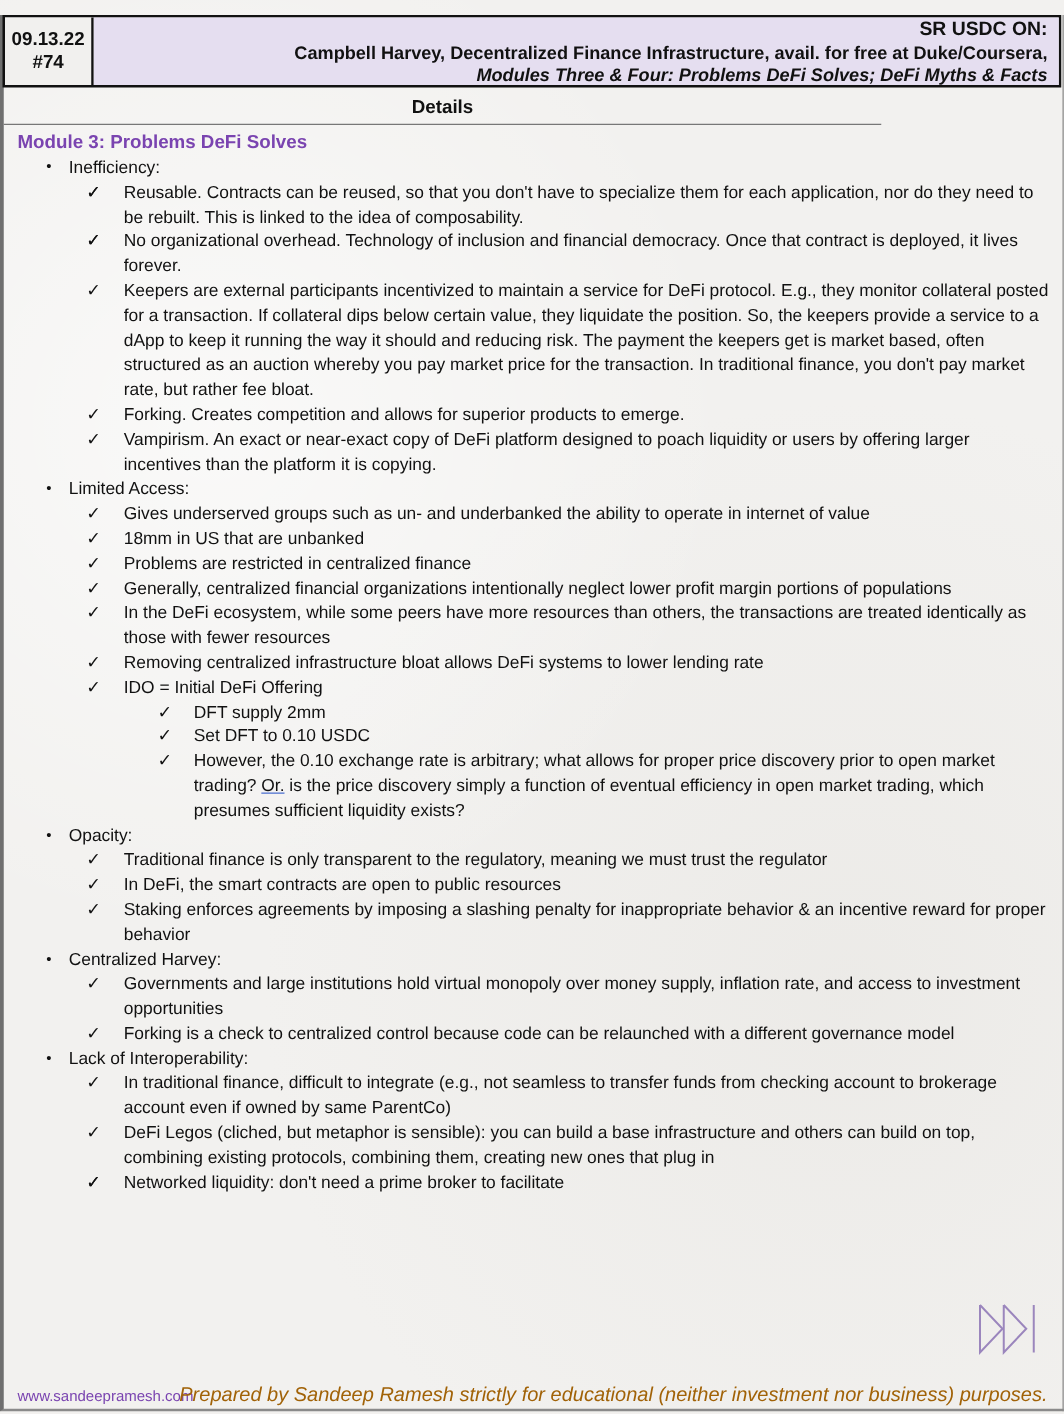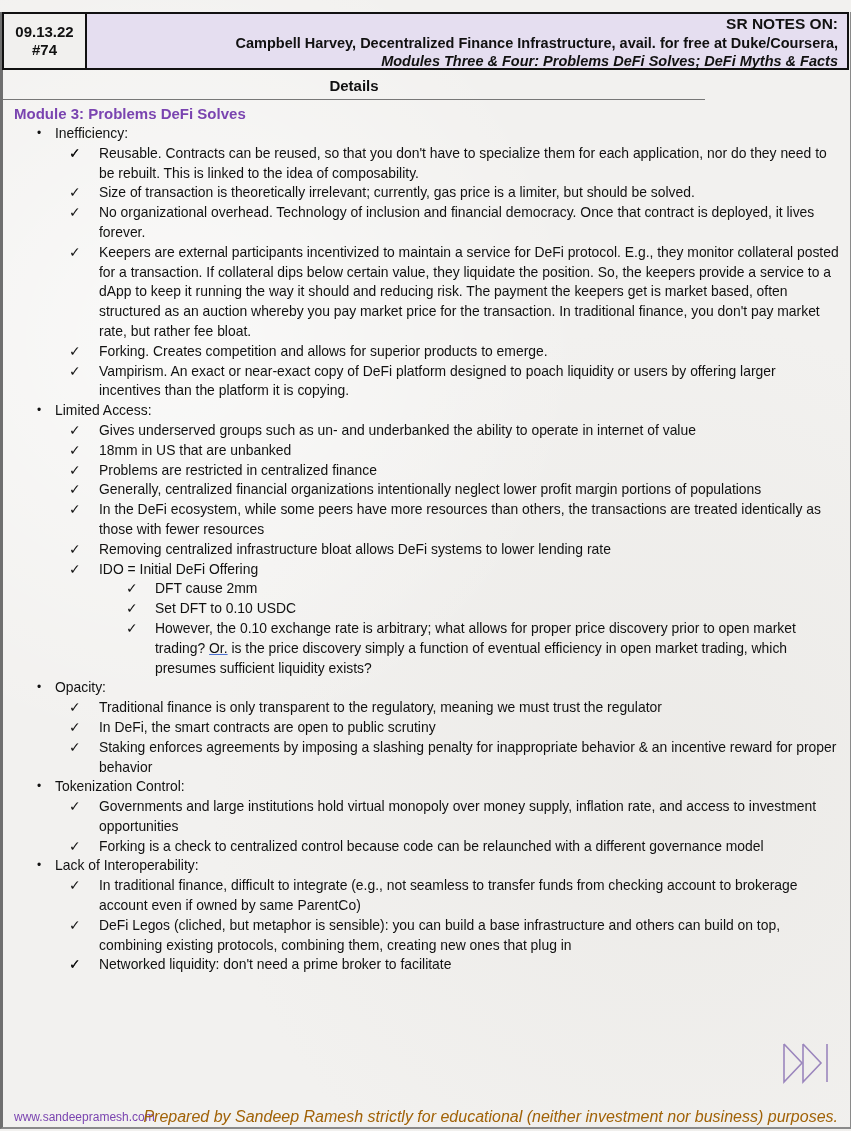--- a/index.html
+++ b/index.html
@@ -18,21 +18,21 @@
   }
   .frame {
     position:absolute; left:0; top:12px; width:847px; height:1115px;
     border-left:3px solid #6f6f6f; border-right:2px solid #8a8a8a; border-bottom:2px solid #8a8a8a;
   }
   .header {
     position:absolute; left:2px; top:12px; width:847px; height:58px;
     border:2px solid #111; box-sizing:border-box; display:flex;
   }
   .date-cell {
-    width:83px; border-right:2px solid #111; box-sizing:border-box;
+    width:71px; border-right:2px solid #111; box-sizing:border-box;
     display:flex; flex-direction:column; align-items:center; justify-content:center;
     font-weight:bold; font-size:15px; line-height:18px; background:#f1f0ee;
   }
   .title-cell {
     flex:1; background:#e5def0; text-align:right; padding:1px 9px 0 0;
     font-weight:bold; font-size:14.5px; line-height:18.5px;
   }
   .title-cell .t1 { font-size:15.5px; }
   .title-cell .t3 { font-style:italic; }
   .details-row {
@@ -65,58 +65,58 @@
 
 <div class="paper"></div>
 <div class="frame"></div>
 
 <div class="header">
   <div class="date-cell">
     <span>09.13.22</span>
     <span>#74</span>
   </div>
   <div class="title-cell">
-    <div class="t1">SR NOTES ON:</div>
+    <div class="t1">SR USDC ON:</div>
     <div class="t2">Campbell Harvey, Decentralized Finance Infrastructure, avail. for free at Duke/Coursera,</div>
     <div class="t3">Modules Three &amp; Four: Problems DeFi Solves; DeFi Myths &amp; Facts</div>
   </div>
 </div>
 
 <div class="details-row">Details</div>
 
 <div class="content">
   <div class="module-title">Module 3: Problems DeFi Solves</div>
 
   <div class="l1"><span class="bullet">•</span><span>Inefficiency:</span></div>
   <div class="l2"><span class="check">✓</span></div>
   <div class="l2"><span class="check">✓</span><span>Reusable.  Contracts can be reused, so that you don't have to specialize them for each application, nor do they need to be rebuilt.  This is linked to the idea of composability.</span></div>
-  <div class="l2"><span class="check">✓</span><span>Size of transaction is theoretically irrelevant; currently, gas price is a limiter, but should be solved.</span></div>
+  <div class="l2"><span class="check">✓</span></div>
   <div class="l2"><span class="check">✓</span><span>No organizational overhead.  Technology of inclusion and financial democracy.  Once that contract is deployed, it lives forever.</span></div>
   <div class="l2"><span class="check">✓</span><span>Keepers are external participants incentivized to maintain a service for DeFi protocol.  E.g., they monitor collateral posted for a transaction.  If collateral dips below certain value, they liquidate the position.  So, the keepers provide a service to a dApp to keep it running the way it should and reducing risk.  The payment the keepers get is market based, often structured as an auction whereby you pay market price for the transaction.  In traditional finance, you don't pay market rate, but rather fee bloat.</span></div>
   <div class="l2"><span class="check">✓</span><span>Forking. Creates competition and allows for superior products to emerge.</span></div>
   <div class="l2"><span class="check">✓</span><span>Vampirism.  An exact or near-exact copy of DeFi platform designed to poach liquidity or users by offering larger incentives than the platform it is copying.</span></div>
 
   <div class="l1"><span class="bullet">•</span><span>Limited Access:</span></div>
   <div class="l2"><span class="check">✓</span><span>Gives underserved groups such as un- and underbanked the ability to operate in internet of value</span></div>
   <div class="l2"><span class="check">✓</span><span>18mm in US that are unbanked</span></div>
   <div class="l2"><span class="check">✓</span><span>Problems are restricted in centralized finance</span></div>
   <div class="l2"><span class="check">✓</span><span>Generally, centralized financial organizations intentionally neglect lower profit margin portions of populations</span></div>
   <div class="l2"><span class="check">✓</span><span>In the DeFi ecosystem, while some peers have more resources than others, the transactions are treated identically as those with fewer resources</span></div>
   <div class="l2"><span class="check">✓</span><span>Removing centralized infrastructure bloat allows DeFi systems to lower lending rate</span></div>
   <div class="l2"><span class="check">✓</span><span>IDO = Initial DeFi Offering</span></div>
-  <div class="l3"><span class="check">✓</span><span>DFT cause 2mm</span></div>
+  <div class="l3"><span class="check">✓</span><span>DFT supply 2mm</span></div>
   <div class="l3"><span class="check">✓</span><span>Set DFT to 0.10 USDC</span></div>
   <div class="l3"><span class="check">✓</span><span>However, the 0.10 exchange rate is arbitrary; what allows for proper price discovery prior to open market trading? </span><span class="u">Or.</span><span> is the price discovery simply a function of eventual efficiency in open market trading, which presumes sufficient liquidity exists?</span></div>
 
   <div class="l1"><span class="bullet">•</span><span>Opacity:</span></div>
   <div class="l2"><span class="check">✓</span><span>Traditional finance is only transparent to the regulatory, meaning we must trust the regulator</span></div>
-  <div class="l2"><span class="check">✓</span><span>In DeFi, the smart contracts are open to public scrutiny</span></div>
+  <div class="l2"><span class="check">✓</span><span>In DeFi, the smart contracts are open to public resources</span></div>
   <div class="l2"><span class="check">✓</span><span>Staking enforces agreements by imposing a slashing penalty for inappropriate behavior &amp; an incentive reward for proper behavior</span></div>
 
-  <div class="l1"><span class="bullet">•</span><span>Tokenization Control:</span></div>
+  <div class="l1"><span class="bullet">•</span><span>Centralized Harvey:</span></div>
   <div class="l2"><span class="check">✓</span><span>Governments and large institutions hold virtual monopoly over money supply, inflation rate, and access to investment opportunities</span></div>
   <div class="l2"><span class="check">✓</span><span>Forking is a check to centralized control because code can be relaunched with a different governance model</span></div>
 
   <div class="l1"><span class="bullet">•</span><span>Lack of Interoperability:</span></div>
   <div class="l2"><span class="check">✓</span><span>In traditional finance, difficult to integrate (e.g., not seamless to transfer funds from checking account to brokerage account even if owned by same ParentCo)</span></div>
   <div class="l2"><span class="check">✓</span><span>DeFi Legos (cliched, but metaphor is sensible): you can build a base infrastructure and others can build on top, combining existing protocols, combining them, creating new ones that plug in</span></div>
   <div class="l2"><span class="check">✓</span></div>
   <div class="l2"><span class="check">✓</span><span>Networked liquidity: don't need a prime broker to facilitate</span></div>
 </div>
 

